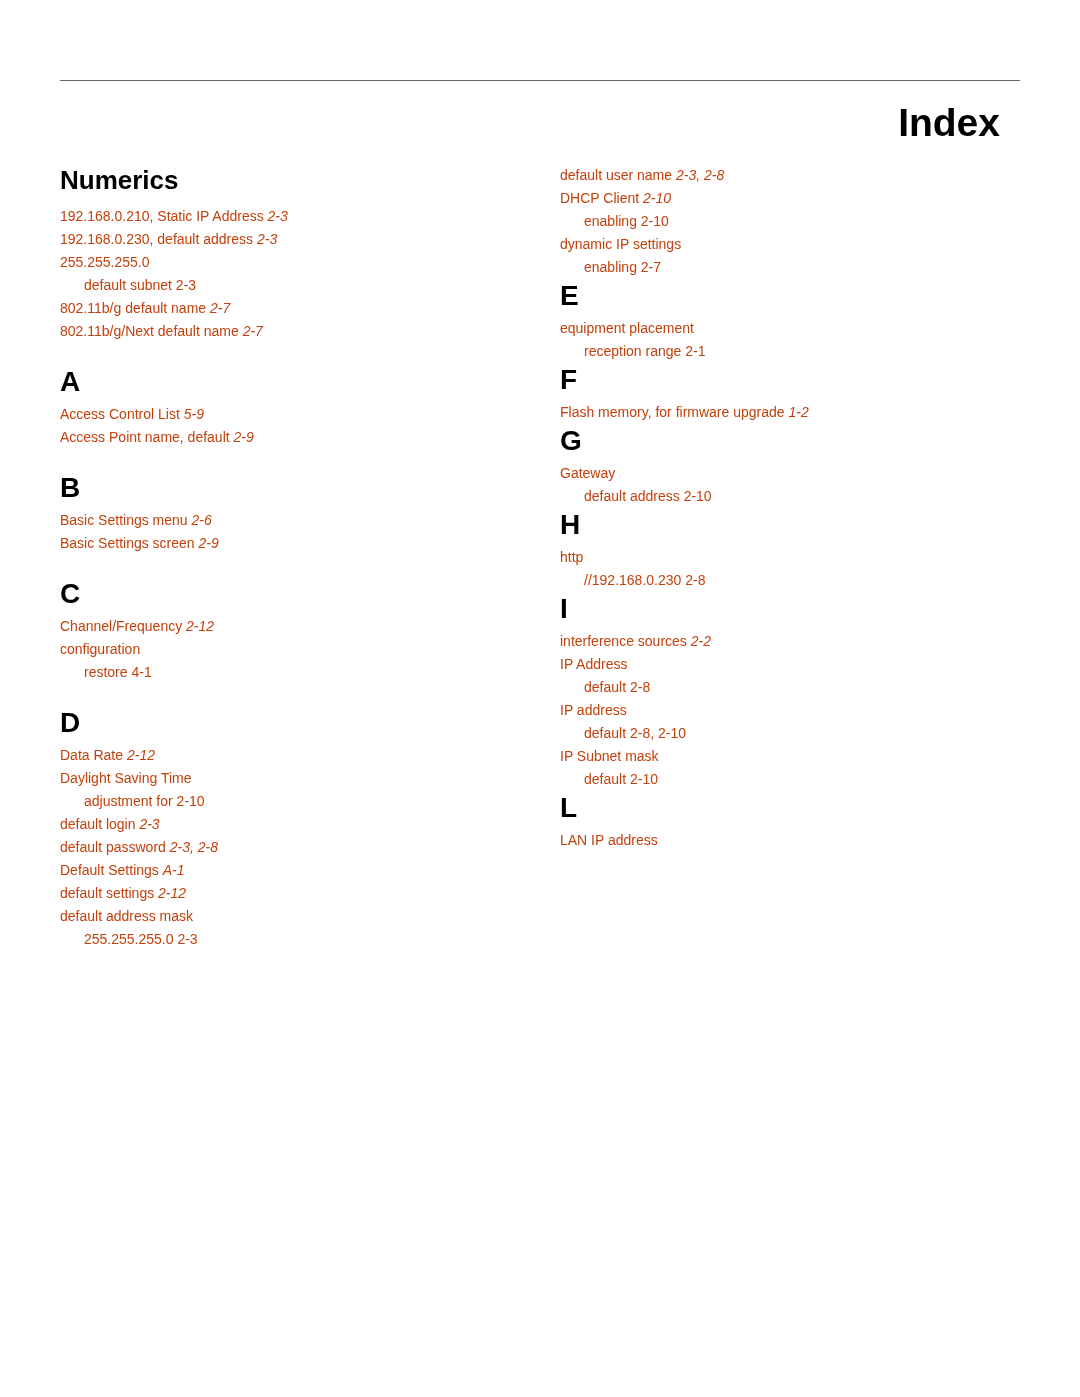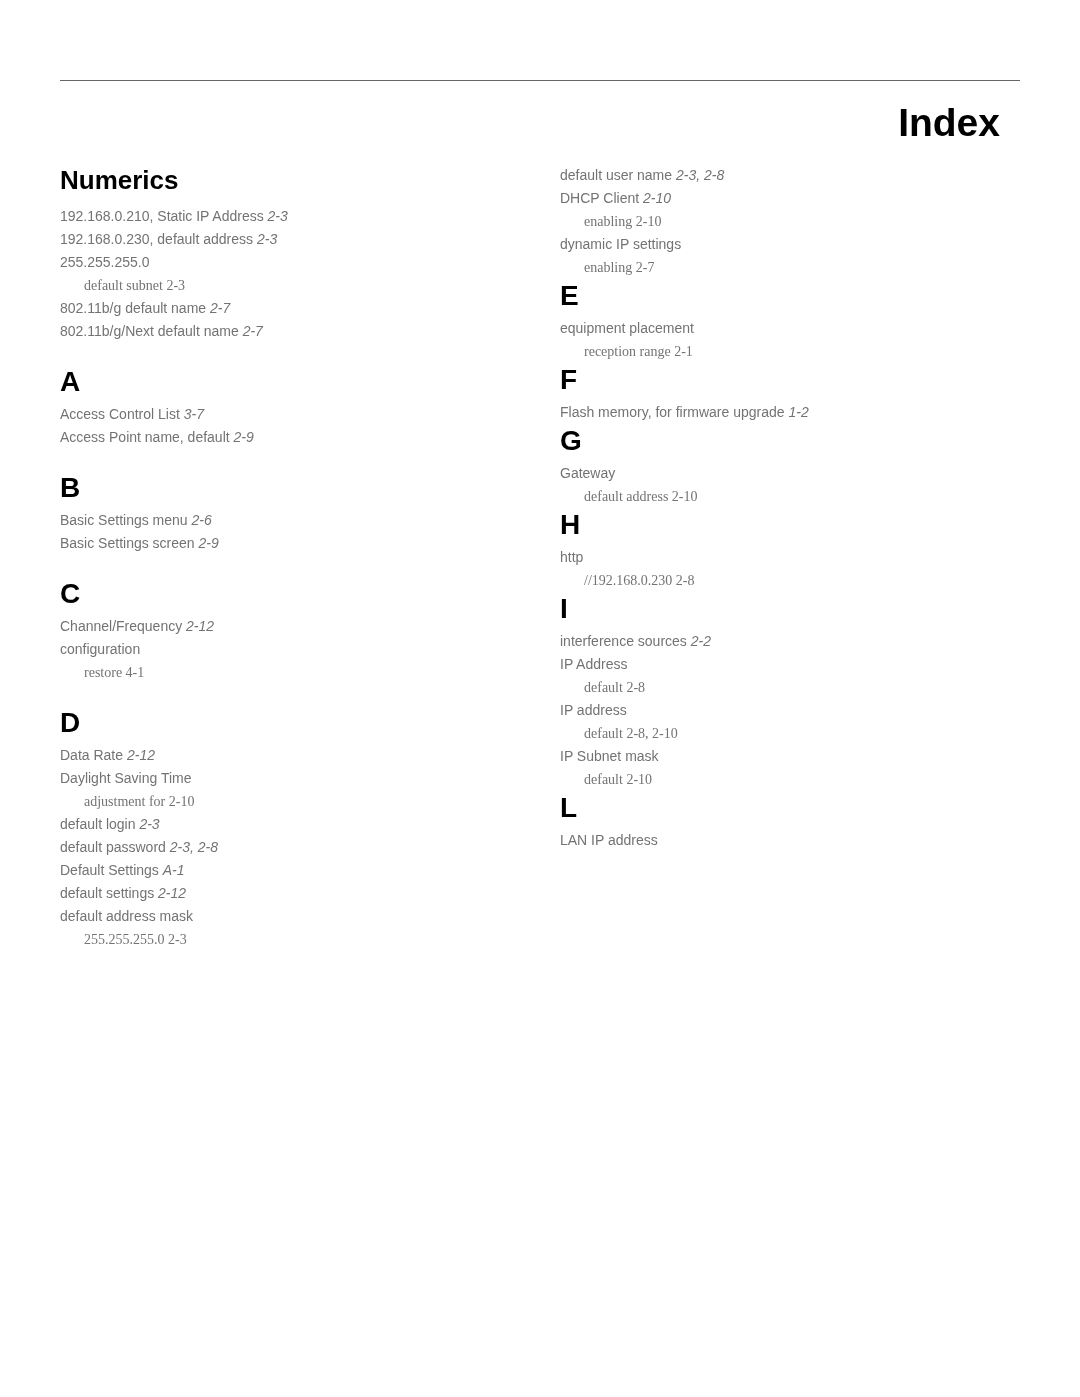--- a/index.html
+++ b/index.html
@@ -50,35 +50,34 @@
       margin-top: 24px;
       margin-bottom: 6px;
     }
     .section-title {
       font-size: 26px;
       font-weight: bold;
       color: #000;
       margin-bottom: 10px;
     }
     a, .link {
-      color: #737373;
+      color: #c2410c;
       text-decoration: none;
     }
     .index-entry {
       margin-bottom: 2px;
       line-height: 1.5;
     }
     .index-entry .page-ref {
       font-style: italic;
     }
     .sub-entry {
       padding-left: 24px;
       margin-bottom: 2px;
       line-height: 1.5;
-      font-family: Liberation Serif, serif;
     }
     .right-col .section-letter {
       margin-top: 0;
     }
   </style>
 </head>
 <body>
 
 <div class="page">
   <hr class="top-rule">
@@ -91,21 +90,21 @@
           <div class="section-title">Numerics</div>
           <div class="index-entry"><a href="#">192.168.0.210, Static IP Address  <span class="page-ref">2-3</span></a></div>
           <div class="index-entry"><a href="#">192.168.0.230, default address  <span class="page-ref">2-3</span></a></div>
           <div class="index-entry"><a href="#">255.255.255.0</a></div>
           <div class="sub-entry"><a href="#">default subnet  <span class="page-ref">2-3</span></a></div>
           <div class="index-entry"><a href="#">802.11b/g default name  <span class="page-ref">2-7</span></a></div>
           <div class="index-entry"><a href="#">802.11b/g/Next default name  <span class="page-ref">2-7</span></a></div>
         </div>
         <div>
           <div class="section-letter">A</div>
-          <div class="index-entry"><a href="#">Access Control List  <span class="page-ref">3-7</span></a></div>
+          <div class="index-entry"><a href="#">Access Control List  <span class="page-ref">5-9</span></a></div>
           <div class="index-entry"><a href="#">Access Point name, default  <span class="page-ref">2-9</span></a></div>
         </div>
         <div>
           <div class="section-letter">B</div>
           <div class="index-entry"><a href="#">Basic Settings menu  <span class="page-ref">2-6</span></a></div>
           <div class="index-entry"><a href="#">Basic Settings screen  <span class="page-ref">2-9</span></a></div>
         </div>
         <div>
           <div class="section-letter">C</div>
           <div class="index-entry"><a href="#">Channel/Frequency  <span class="page-ref">2-12</span></a></div>

